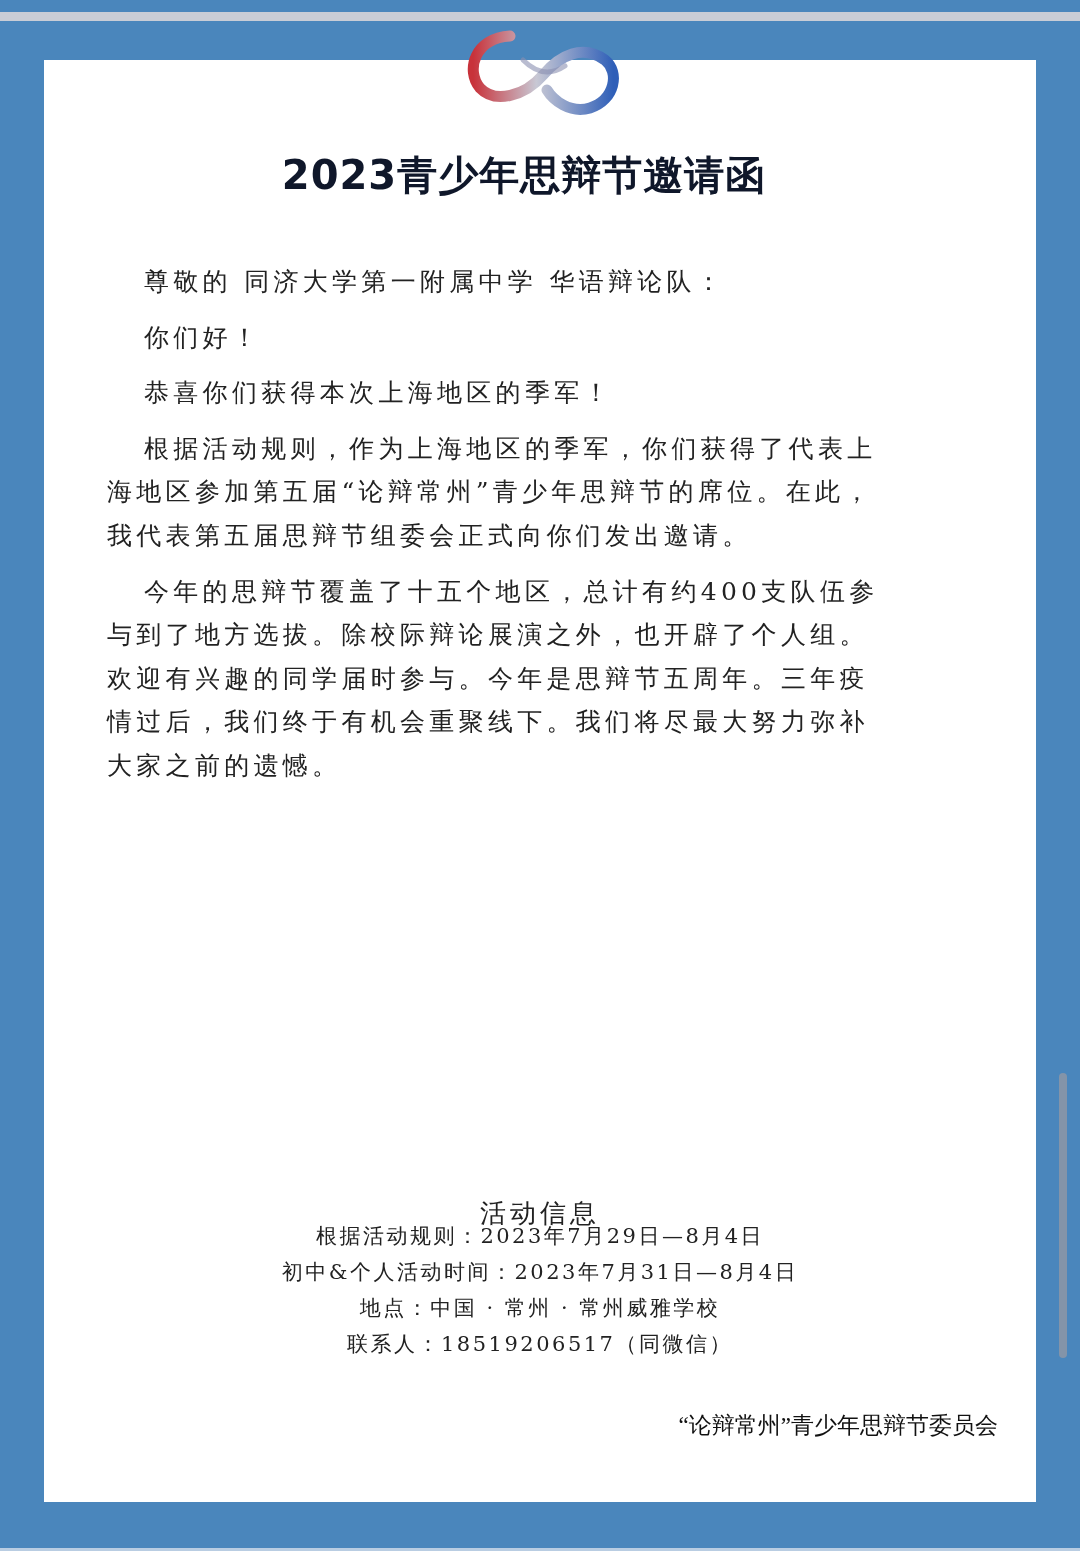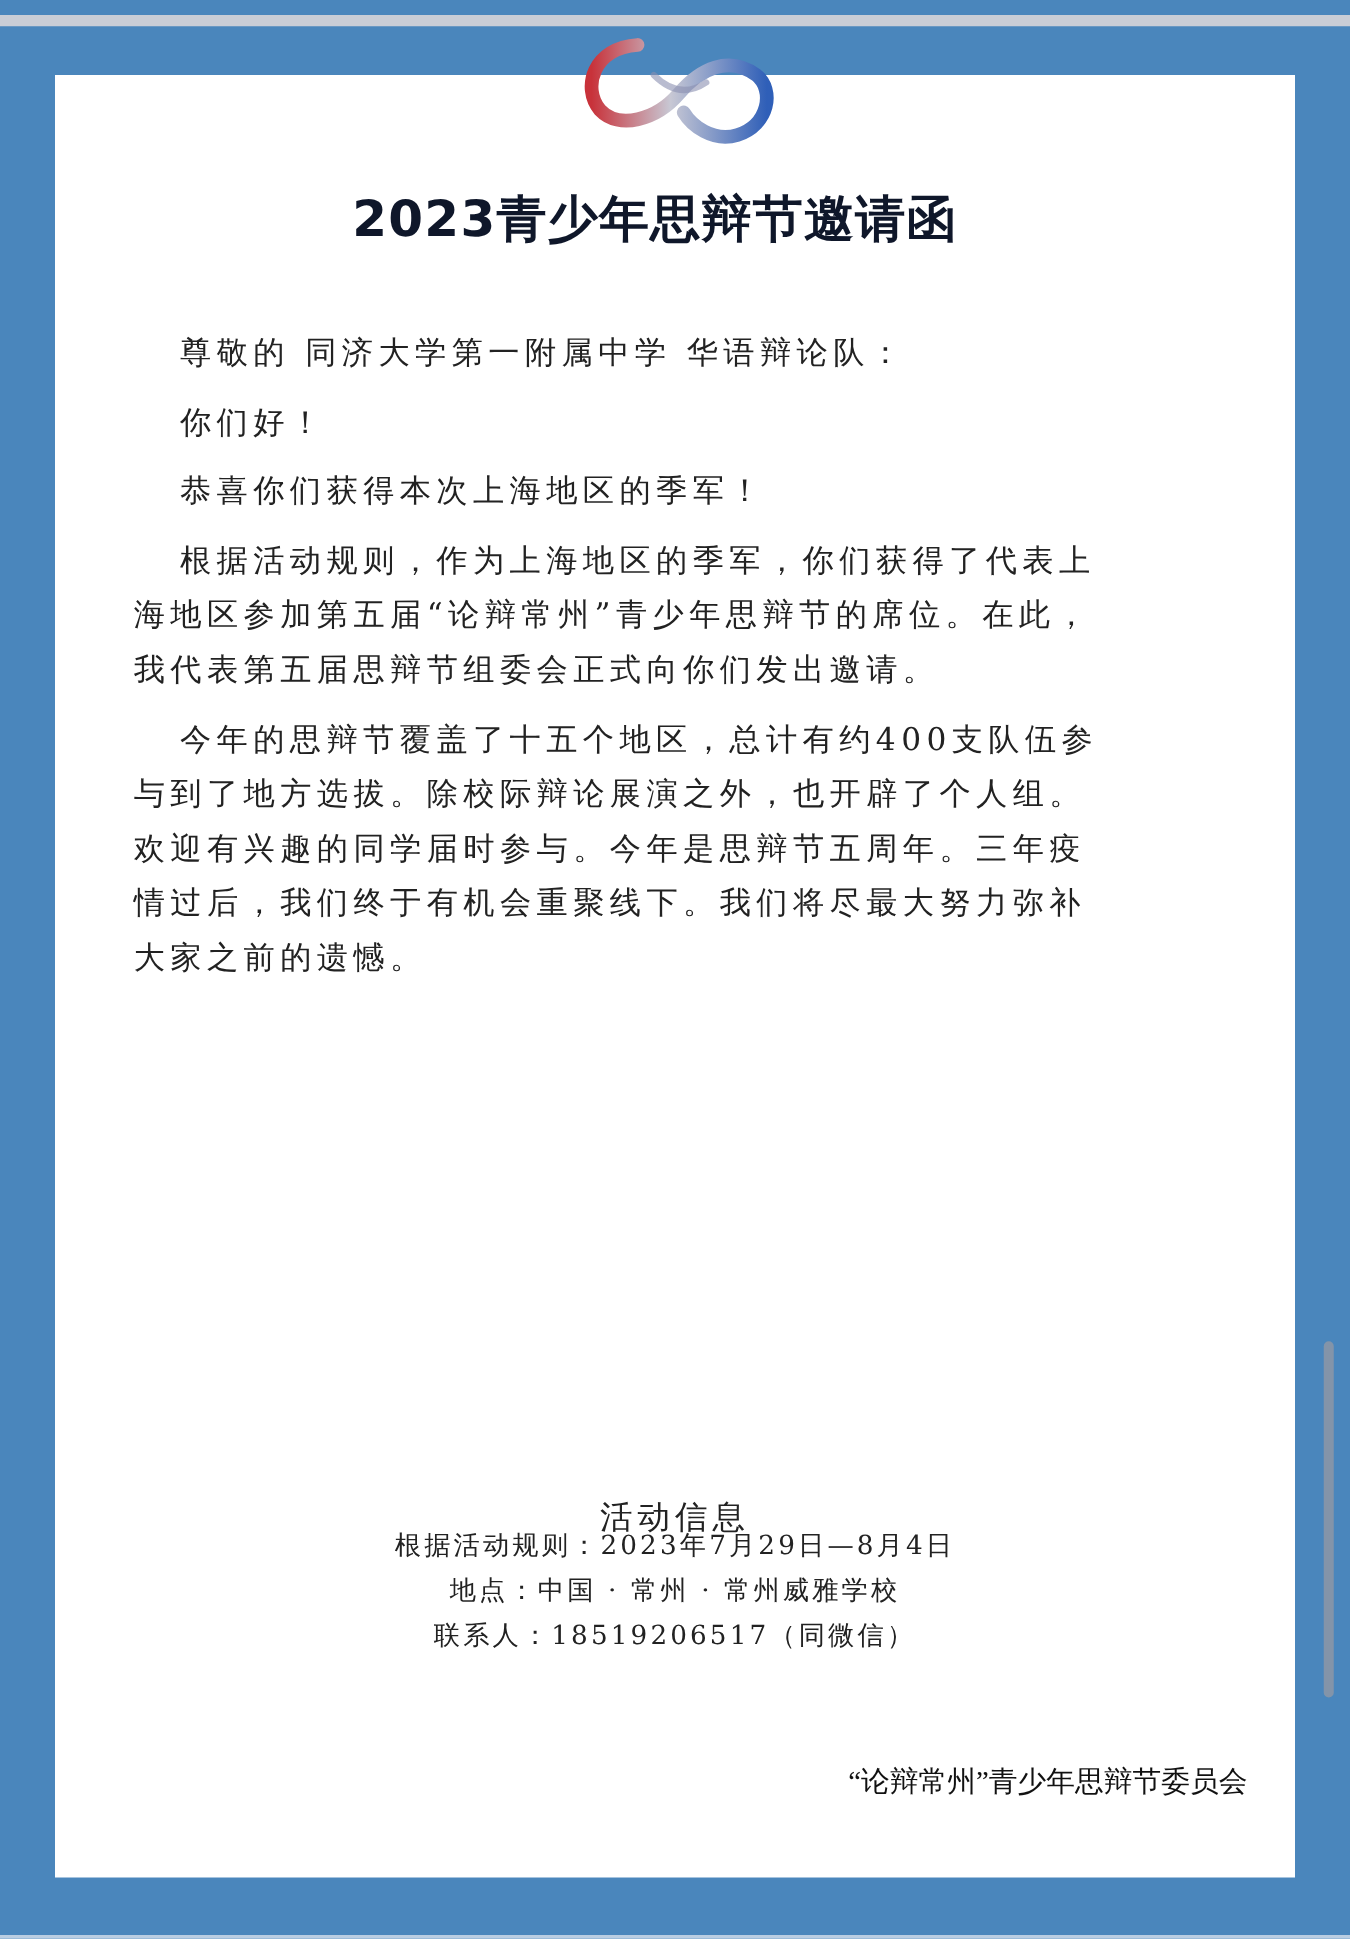--- a/index.html
+++ b/index.html
@@ -72,20 +72,21 @@
   <p class="indent">你们好！</p>
   <p class="indent">恭喜你们获得本次上海地区的季军！</p>
   <p class="indent">根据活动规则，作为上海地区的季军，你们获得了代表上海地区参加第五届“论辩常州”青少年思辩节的席位。在此，我代表第五届思辩节组委会正式向你们发出邀请。</p>
   <p class="indent">今年的思辩节覆盖了十五个地区，总计有约400支队伍参与到了地方选拔。除校际辩论展演之外，也开辟了个人组。欢迎有兴趣的同学届时参与。今年是思辩节五周年。三年疫情过后，我们终于有机会重聚线下。我们将尽最大努力弥补大家之前的遗憾。</p>
 </div>
 
 <div class="info-heading">活动信息</div>
 
 <div class="info-list">
   <div>根据活动规则：2023年7月29日—8月4日</div>
+  <div>初中&amp;个人活动时间：2023年7月31日—8月4日</div>
   <div>地点：中国 · 常州 · 常州威雅学校</div>
   <div>联系人：18519206517（同微信）</div>
 </div>
 
 <div class="signature">
   <div>“论辩常州”青少年思辩节委员会</div>
 </div>
 
 <div class="scrollbar"></div>
 

